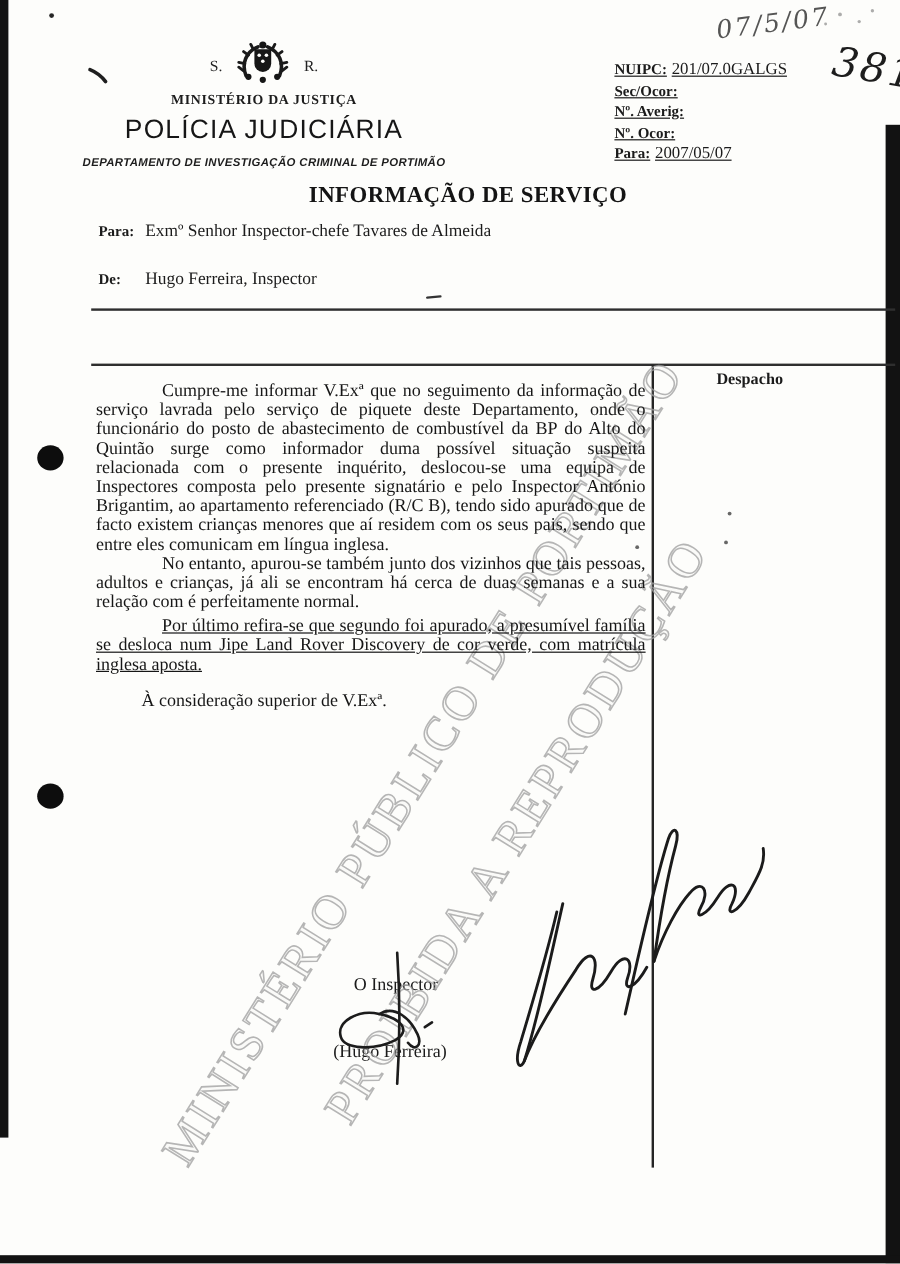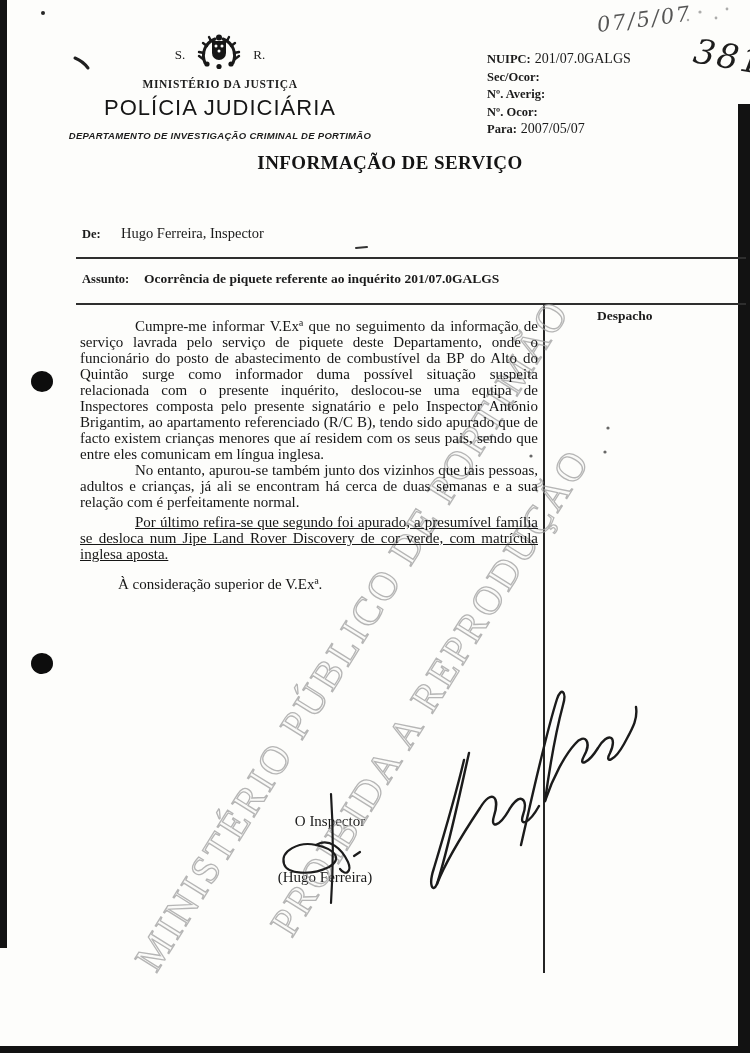--- a/index.html
+++ b/index.html
@@ -17,21 +17,21 @@
   
   .header{position:absolute;left:30px;top:34px;width:380px;text-align:center;}
   .crest-row{display:flex;align-items:center;justify-content:center;gap:10px;height:42px;}
   .crest-letter{font-size:13px;color:#222;}
   .ministry{font-family:Liberation Serif, serif;font-weight:bold;font-size:11.5px;letter-spacing:.6px;margin-top:2px;color:#1d1d1d;}
   .agency{font-family:"Liberation Sans",sans-serif;font-weight:500;font-size:22px;letter-spacing:1px;margin-top:5px;color:#161616;}
   .department{font-family:"Liberation Sans",sans-serif;font-weight:bold;font-size:9.5px;letter-spacing:.3px;margin-top:9px;color:#1d1d1d;font-style:italic;}
   .doc-title{position:absolute;left:255px;top:152px;width:270px;text-align:center;
     font-weight:bold;font-size:19px;letter-spacing:.4px;color:#141414;}
   
-  .case-block{position:absolute;left:487px;top:50px;}
+  .case-block{position:absolute;left:512px;top:50px;text-decoration:underline;}
   .case-row{line-height:16.6px;white-space:nowrap;}
   .case-label{font-weight:bold;font-size:12.5px;}
   .case-value{font-size:14px;margin-left:4px;}
   
   .field-row{position:absolute;left:82px;white-space:nowrap;}
   .row-para{top:184px;}
   .row-de{top:224px;}
   .row-assunto{top:269px;}
   .small-label{font-weight:bold;font-size:12.5px;display:inline-block;}
   .lbl-para{width:35px;}
@@ -119,29 +119,29 @@
       <span class="case-label">Nº. Averig:</span><span class="case-value"></span>
     </div>
     <div class="case-row">
       <span class="case-label">Nº. Ocor:</span><span class="case-value"></span>
     </div>
     <div class="case-row">
       <span class="case-label">Para:</span><span class="case-value">2007/05/07</span>
     </div>
   </div>
 
+  <div class="field-row row-para">
+    <span class="small-label lbl-para">Para:</span>
+    <span class="field-value">Exmº Senhor Inspector-chefe Tavares de Almeida</span>
+  </div>
   <div class="field-row row-de">
     <span class="small-label lbl-de">De:</span>
     <span class="field-value">Hugo Ferreira, Inspector</span>
   </div>
   <div class="rule rule-top"></div>
-  <div class="field-row row-assunto">
-    <span class="small-label lbl-assunto">Assunto:</span>
-    <span class="assunto-value">Ocorrência de piquete referente ao inquérito 201/07.0GALGS</span>
-  </div>
   <div class="rule rule-bottom"></div>
 
   <div class="vline"></div>
   <div class="despacho">Despacho</div>
 
   <div class="body-text">
     <p class="p1">Cumpre-me informar V.Exª que no seguimento da informação de serviço lavrada pelo serviço de piquete deste Departamento, onde o funcionário do posto de abastecimento de combustível da BP do Alto do Quintão surge como informador duma possível situação suspeita relacionada com o presente inquérito, deslocou-se uma equipa de Inspectores composta pelo presente signatário e pelo Inspector António Brigantim, ao apartamento referenciado (R/C B), tendo sido apurado que de facto existem crianças menores que aí residem com os seus pais, sendo que entre eles comunicam em língua inglesa.</p>
     <p class="p2">No entanto, apurou-se também junto dos vizinhos que tais pessoas, adultos e crianças, já ali se encontram há cerca de duas semanas e a sua relação com é perfeitamente normal.</p>
     <p class="p3">Por último refira-se que segundo foi apurado, a presumível família se desloca num Jipe Land Rover Discovery de cor verde, com matrícula inglesa aposta.</p>
     <p class="p4">À consideração superior de V.Exª.</p>

